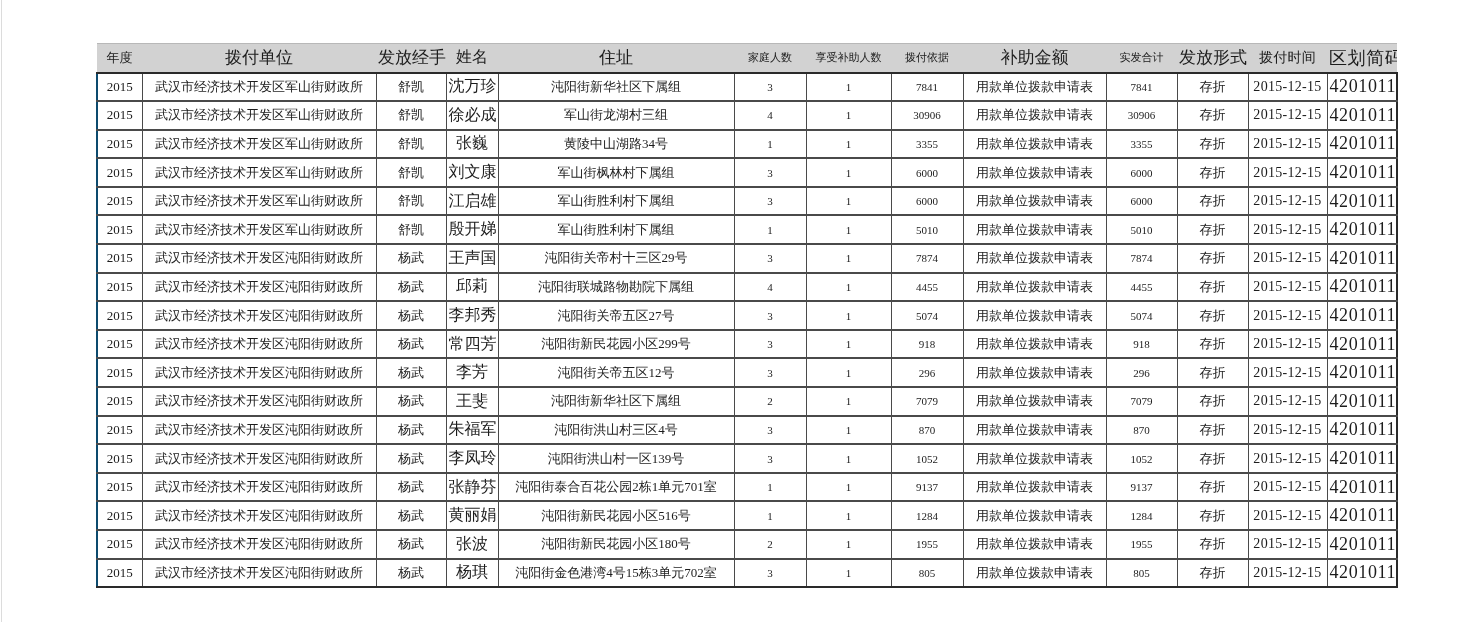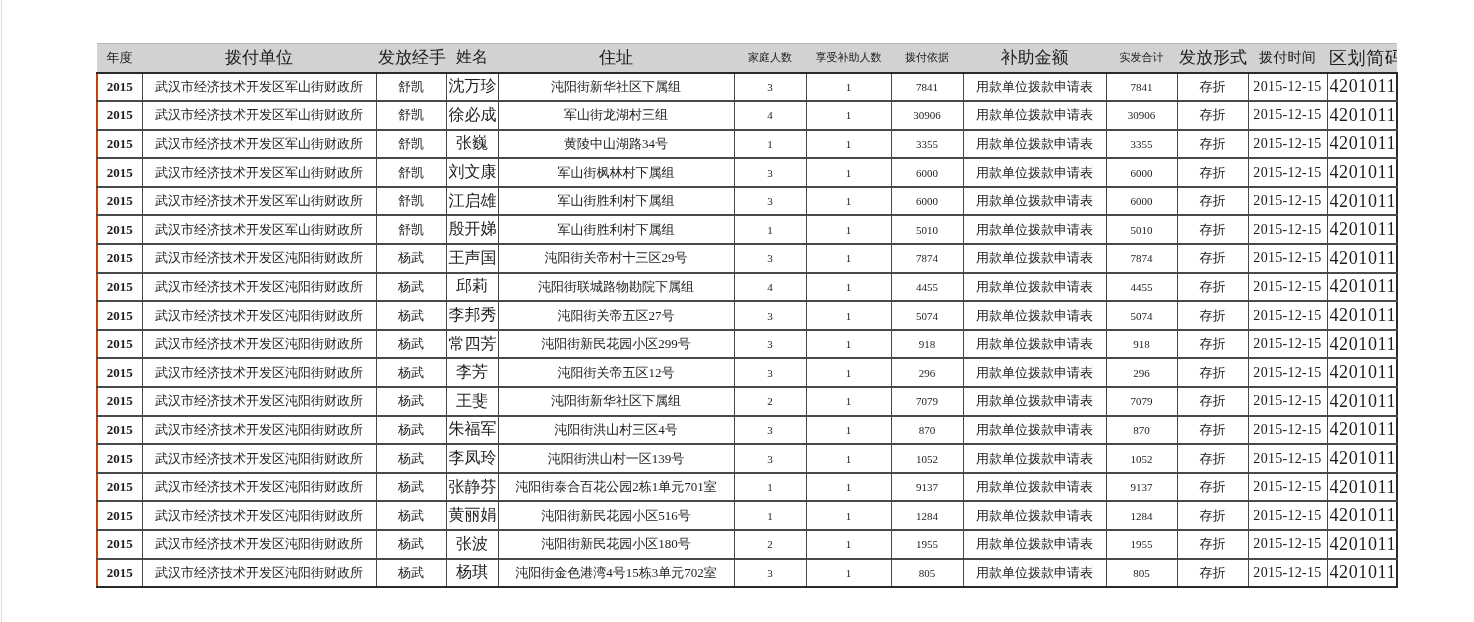--- a/index.html
+++ b/index.html
@@ -14,21 +14,21 @@
     white-space:nowrap; padding:0 2px; }
 
   
   thead th { background:#d2d2d2; height:29px; font-weight:normal; font-size:17px;
     border-top:1px solid #b8b8b8; border-bottom:2px solid #2a2a2a; }
 
   
   tbody td { height:28.6px; border:1px solid #4a4a4a;
     border-top:2px solid #4a4a4a; border-bottom:2px solid #4a4a4a; font-size:13px; }
   tbody tr:last-child td { border-bottom:2px solid #2a2a2a; }
-  tbody td:first-child { border-left:2px solid #c2410c;font-weight:bold; }
+  tbody td:first-child { border-left:2px solid #0c4a6e; }
   tbody td:last-child { border-right:2px solid #2a2a2a; }
 
   
   .c-year   { font-size:13px; }
   .c-name   { font-size:16px; }
   .c-family, .c-enjoy, .c-amount, .c-total { font-size:11px; }
   .c-date   { font-size:14px; letter-spacing:0.3px; }
   .c-code   { font-size:18px; letter-spacing:0.6px; }
 
   col.w-year{width:45px} col.w-unit{width:234px} col.w-handler{width:70px}

